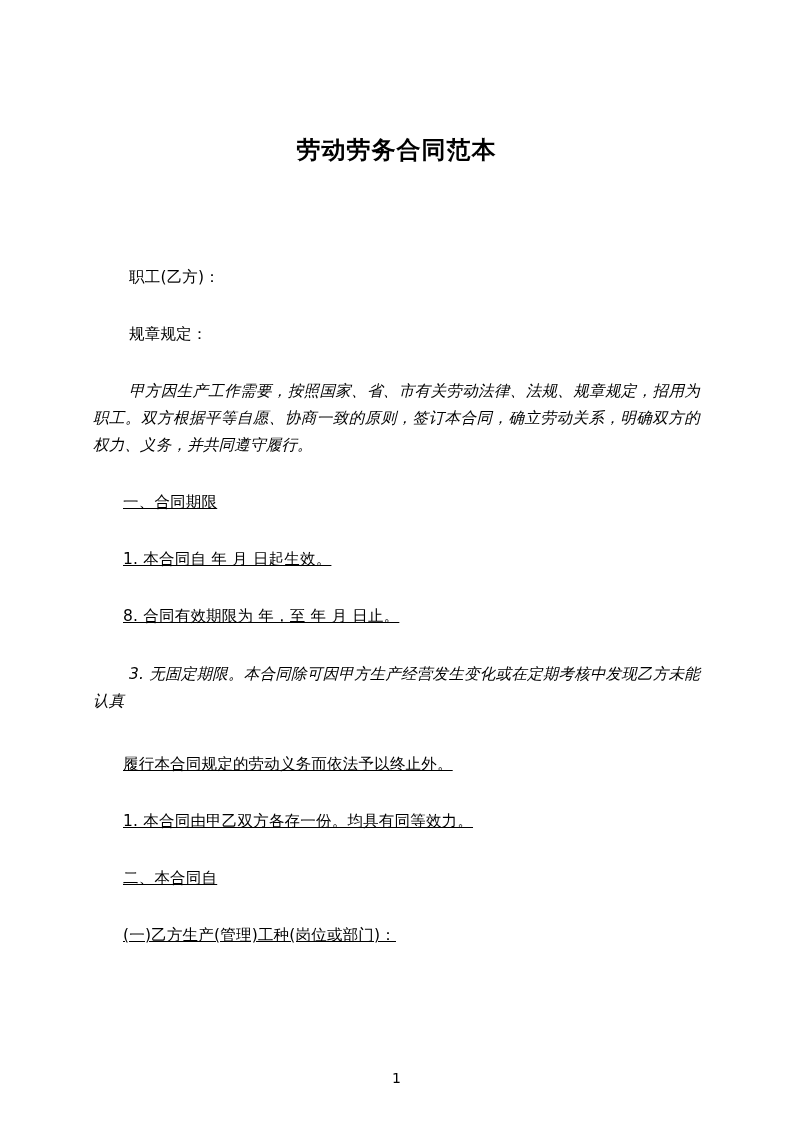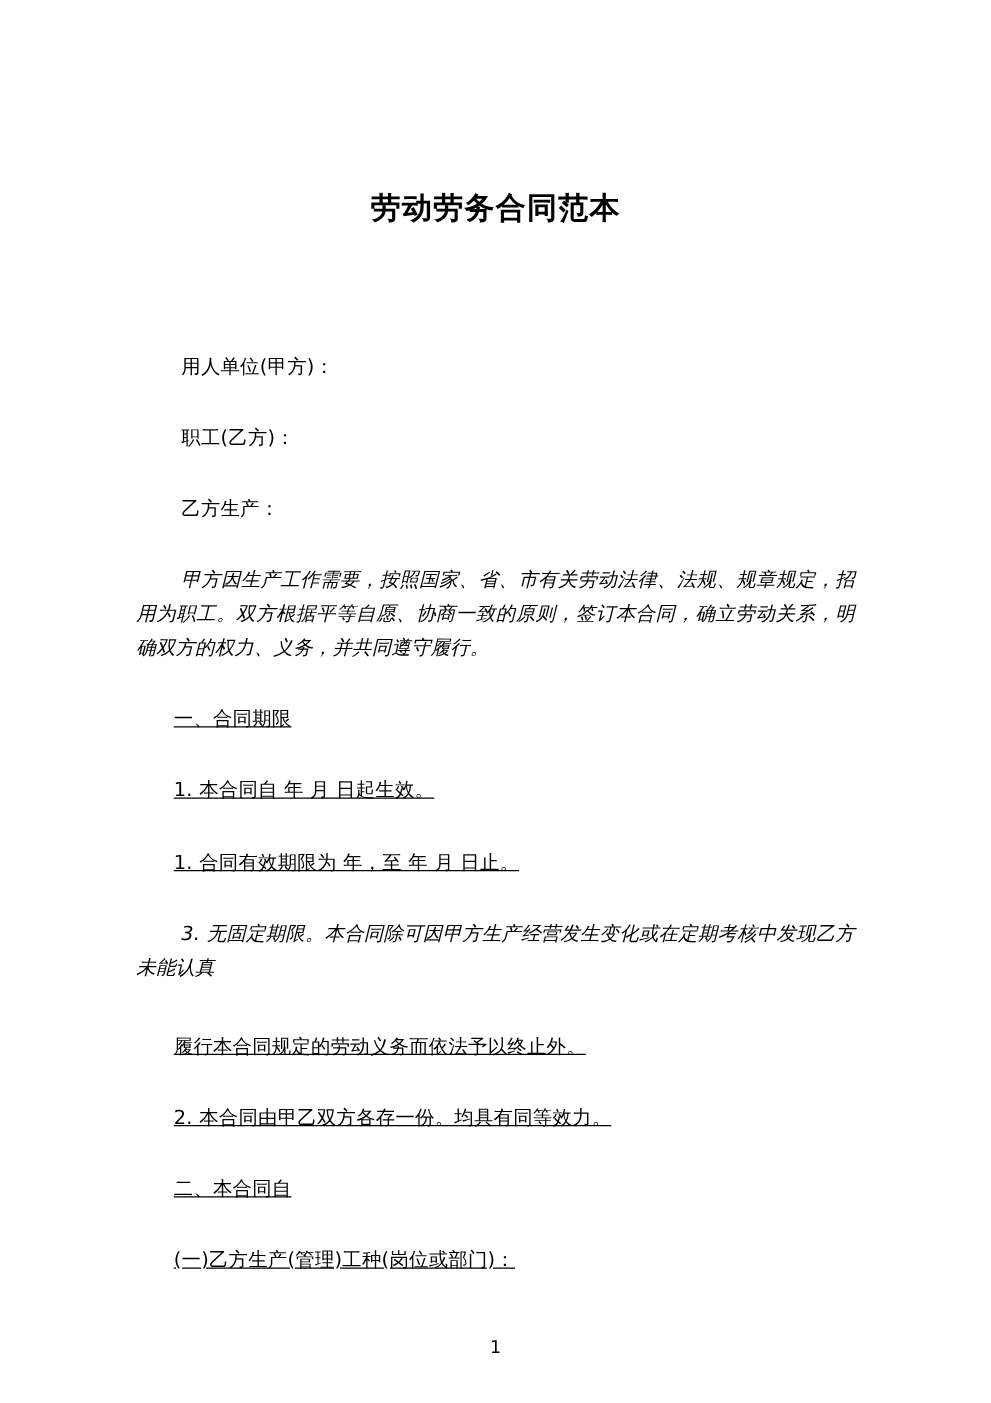--- a/index.html
+++ b/index.html
@@ -12,21 +12,21 @@
     height: 1122px;
     font-family: "DejaVu Sans", "Liberation Sans", sans-serif;
     color: #000000;
     position: relative;
     overflow: hidden;
   }
   .page {
     width: 793px;
     height: 1122px;
     box-sizing: border-box;
-    padding: 16px;
+    padding: 0;
     position: relative;
   }
   .doc-title {
     text-align: center;
     font-size: 24px;
     font-weight: bold;
     letter-spacing: 1px;
     margin: 0;
     padding-top: 134px;
     line-height: 1.4;
@@ -71,29 +71,28 @@
   }
 </style>
 </head>
 <body>
 
 <div class="page">
 
   <h1 class="doc-title">劳动劳务合同范本</h1>
 
   <div class="body-block">
-    <p class="para indent-1">用人单位(甲方)：</p>
     <p class="para indent-1">职工(乙方)：</p>
-    <p class="para indent-1">乙方生产：</p>
+    <p class="para indent-1">规章规定：</p>
     <p class="para flow">甲方因生产工作需要，按照国家、省、市有关劳动法律、法规、规章规定，招用为职工。双方根据平等自愿、协商一致的原则，签订本合同，确立劳动关系，明确双方的权力、义务，并共同遵守履行。</p>
     <p class="para indent-2">一、合同期限</p>
     <p class="para indent-2">1. 本合同自  年  月  日起生效。</p>
-    <p class="para indent-2">1. 合同有效期限为  年，至  年  月  日止。</p>
+    <p class="para indent-2">8. 合同有效期限为  年，至  年  月  日止。</p>
     <p class="para flow tight">3. 无固定期限。本合同除可因甲方生产经营发生变化或在定期考核中发现乙方未能认真</p>
     <p class="para indent-2">履行本合同规定的劳动义务而依法予以终止外。</p>
-    <p class="para indent-2">2. 本合同由甲乙双方各存一份。均具有同等效力。</p>
+    <p class="para indent-2">1. 本合同由甲乙双方各存一份。均具有同等效力。</p>
     <p class="para indent-2">二、本合同自</p>
     <p class="para indent-2">(一)乙方生产(管理)工种(岗位或部门)：</p>
   </div>
 
   <div class="page-number">1</div>
 
 </div>
 
 </body></html>

